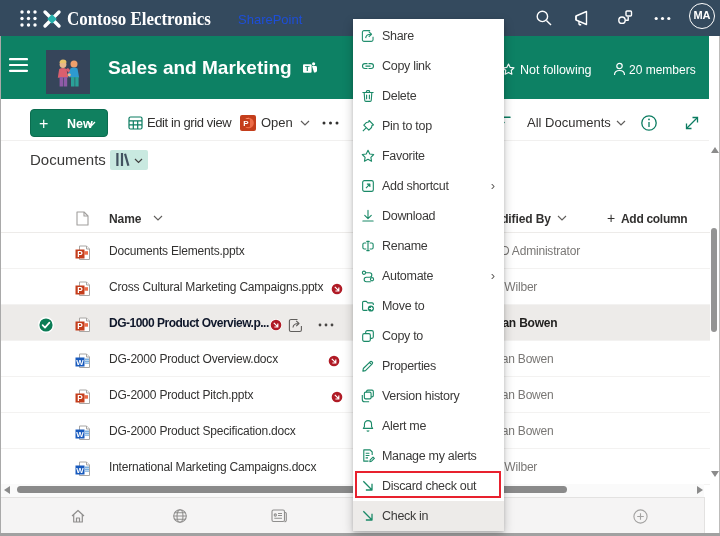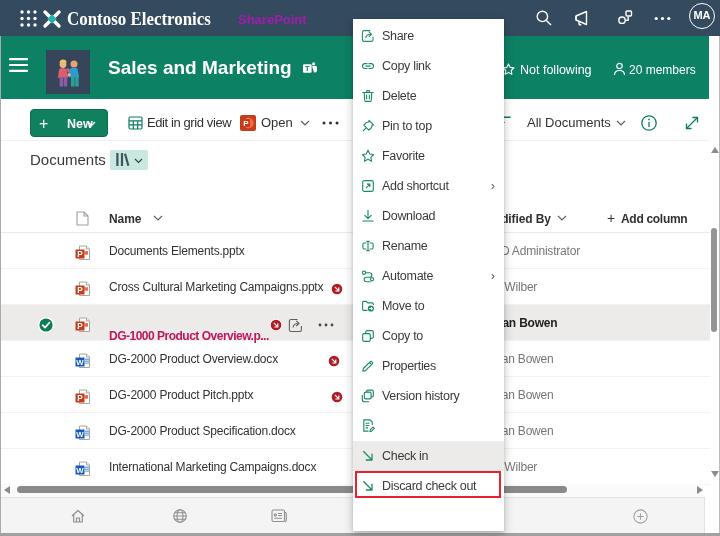--- a/index.html
+++ b/index.html
@@ -51,21 +51,21 @@
 </svg>
 
 <svg class="ab" style="left:41px;top:8px" width="22" height="22" viewBox="0 0 22 22">
  <g stroke="#fff" stroke-width="3.4" stroke-linecap="round">
   <path d="M4 4 L18 18"></path>
       <path d="M18 4 L4 18"></path>
  </g>
  <rect x="7.6" y="7.6" width="6.8" height="6.8" transform="rotate(45 11 11)" fill="#27b2ad"></rect>
 </svg>
 <div class="ab" style="left:67px;top:8px;font-family:'Liberation Serif',serif;font-weight:bold;font-size:19px;color:#fff;transform:scaleX(.89);transform-origin:left center;">Contoso Electronics</div>
-<div class="ab" style="left:238px;top:12px;font-size:13px;font-weight:bold;color:#a21caf;">SharePoint</div>
+<div class="ab" style="left:238px;top:12px;font-size:13px;font-weight:normal;color:#1d4ed8;">SharePoint</div>
 
 <svg class="ab" style="left:534px;top:8px" width="20" height="20" viewBox="0 0 20 20" fill="none" stroke="#fff" stroke-width="1.4">
  <circle cx="8.4" cy="8.4" r="5.2"></circle>
     <path d="M12.4 12.4 L17 17"></path>
 </svg>
 <svg class="ab" style="left:573px;top:8px" width="20" height="20" viewBox="0 0 20 20" fill="none" stroke="#fff" stroke-width="1.4" stroke-linejoin="round">
  <path d="M3 8 L13.5 3.5 V16.5 L3 12z"></path>
     <path d="M3 8 V12"></path>
     <path d="M6 13 v2.7 a1 1 0 0 0 1 1 h1.2"></path>
 </svg>
@@ -261,21 +261,21 @@
 <svg class="ab" style="left:75px;top:425px" width="16" height="15">
     <use href="#docic"></use>
   </svg>
 <svg class="ab" style="left:75px;top:461px" width="16" height="15">
     <use href="#docic"></use>
   </svg>
 
 
 <div class="ab rowname" style="left:109px;top:233px;">Documents Elements.pptx</div>
 <div class="ab rowname" style="left:109px;top:269px;">Cross Cultural Marketing Campaigns.pptx</div>
-<div class="ab rowname" style="left:109px;top:318px;font-weight:bold;color:#be185d;letter-spacing:-0.5px;white-space:nowrap;">DG-1000 Product Overview.p...</div>
+<div class="ab rowname" style="left:109px;top:305px;font-weight:bold;color:#0f172a;letter-spacing:-0.5px;white-space:nowrap;">DG-1000 Product Overview.p...</div>
 <div class="ab rowname" style="left:109px;top:341px;">DG-2000 Product Overview.docx</div>
 <div class="ab rowname" style="left:109px;top:377px;">DG-2000 Product Pitch.pptx</div>
 <div class="ab rowname" style="left:109px;top:413px;">DG-2000 Product Specification.docx</div>
 <div class="ab rowname" style="left:109px;top:449px;">International Marketing Campaigns.docx</div>
 
 
 <div class="ab modby" style="left:482px;top:233px;">MOD Administrator</div>
 <div class="ab modby" style="left:478px;top:269px;">Paul Wilber</div>
 <div class="ab modby" style="left:479px;top:305px;color:#201f1e;font-weight:bold;">Megan Bowen</div>
 <div class="ab modby" style="left:479px;top:341px;">Megan Bowen</div>
@@ -439,34 +439,42 @@
  <div class="mi">
       <svg class="mic" viewBox="0 0 15 15" fill="none" stroke="#1b8a68" stroke-width="1.2" stroke-linejoin="round">
    <rect x="6" y="1.2" width="7.2" height="7.2" rx="1.4"></rect>
    <rect x="3.6" y="3.4" width="7.2" height="7.2" rx="1.4" fill="#fff"></rect>
    <path d="M1.4 6.4 v4.8 a2.5 2.5 0 0 0 2.5 2.5 h4.8"></path>
       </svg>
   <span class="lbl">Version history</span>
     </div>
  <div class="mi">
       <svg class="mic" viewBox="0 0 15 15" fill="none" stroke="#1b8a68" stroke-width="1.2" stroke-linejoin="round">
+   <path d="M7.5 1.8 a3.8 3.8 0 0 1 3.8 3.8 v2.5 l1.2 2 H2.5 l1.2-2 V5.6 A3.8 3.8 0 0 1 7.5 1.8z"></path>
+   <path d="M6.3 12.3 a1.3 1.3 0 0 0 2.4 0"></path>
+      </svg>
+  <span class="lbl">Alert me</span>
+    </div>
+ <div class="mi">
+      <svg class="mic" viewBox="0 0 15 15" fill="none" stroke="#1b8a68" stroke-width="1.2" stroke-linejoin="round">
    <path d="M12 6.5 V3.2 L9.8 1 H3 v12 h5"></path>
         <path d="M5 4.5 h4 M5 7 h4 M5 9.5 h2.5"></path>
    <path d="M9.5 13.5 l.4-1.8 3-3 1.4 1.4 -3 3z"></path>
       </svg>
+  <span class="lbl">Manage my alerts</span>
+    </div>
+ <div class="mi">
+      <svg class="mic" viewBox="0 0 15 15" fill="none" stroke="#1b8a68" stroke-width="1.4" stroke-linejoin="round">
+   <path d="M2.5 2.5 L11.5 11.5 M11.8 5.2 v6.6 H5.2"></path>
+      </svg>
+  <span class="lbl">Discard check out</span>
     </div>
  <div class="mi" id="checkin" style="background:#edebe9;">
       <svg class="mic" viewBox="0 0 15 15" fill="none" stroke="#1b8a68" stroke-width="1.4" stroke-linejoin="round">
    <path d="M2.5 2.5 L11.5 11.5 M11.8 5.2 v6.6 H5.2"></path>
       </svg>
   <span class="lbl">Check in</span>
     </div>
- <div class="mi">
-      <svg class="mic" viewBox="0 0 15 15" fill="none" stroke="#1b8a68" stroke-width="1.4" stroke-linejoin="round">
-   <path d="M2.5 2.5 L11.5 11.5 M11.8 5.2 v6.6 H5.2"></path>
-      </svg>
-  <span class="lbl">Discard check out</span>
-    </div>
 </div>
 
 <div class="ab" style="left:355px;top:471px;width:146px;height:27px;border:2px solid #e8212e;z-index:60;"></div>
 
 
 
 </body></html>

